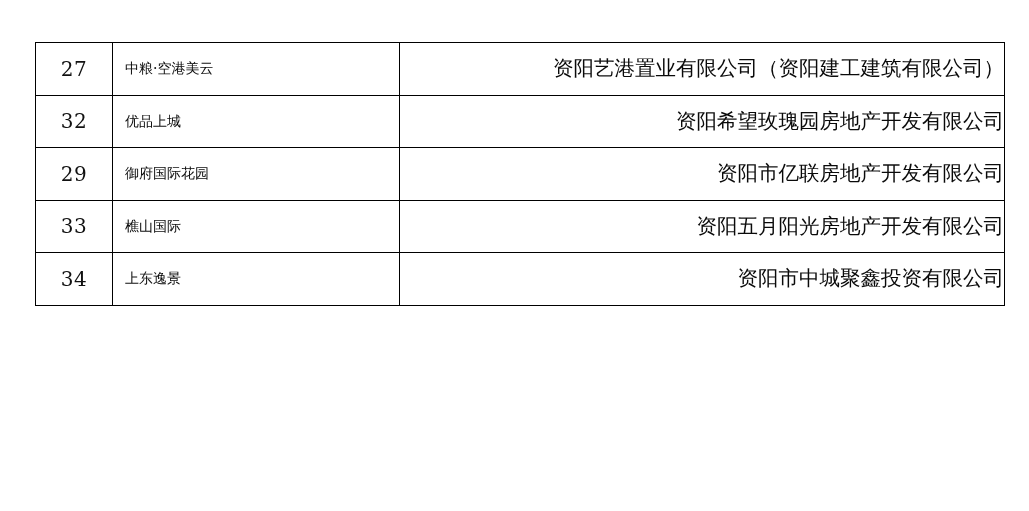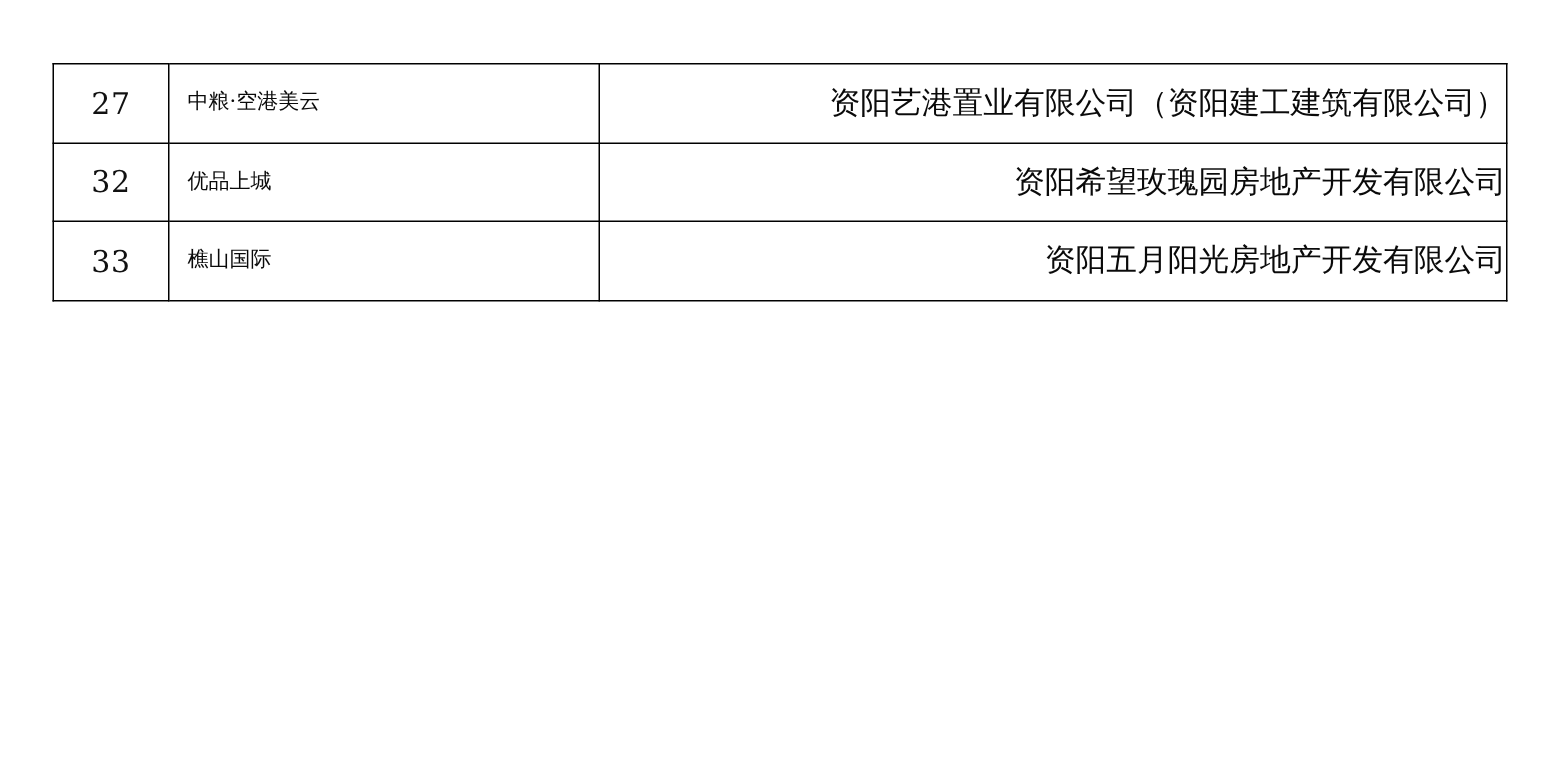--- a/index.html
+++ b/index.html
@@ -83,20 +83,30 @@
           <td class="cell-index">27</td>
           <td class="cell-name">中粮·空港美云</td>
           <td class="cell-dev">资阳艺港置业有限公司（资阳建工建筑有限公司）</td>
         </tr>
         <tr>
           <td class="cell-index">32</td>
           <td class="cell-name">优品上城</td>
           <td class="cell-dev">资阳希望玫瑰园房地产开发有限公司</td>
         </tr>
         <tr>
+          <td class="cell-index">29</td>
+          <td class="cell-name">御府国际花园</td>
+          <td class="cell-dev">资阳市亿联房地产开发有限公司</td>
+        </tr>
+        <tr>
           <td class="cell-index">33</td>
           <td class="cell-name">樵山国际</td>
           <td class="cell-dev">资阳五月阳光房地产开发有限公司</td>
+        </tr>
+        <tr>
+          <td class="cell-index">34</td>
+          <td class="cell-name">上东逸景</td>
+          <td class="cell-dev">资阳市中城聚鑫投资有限公司</td>
         </tr>
       </tbody>
     </table>
   </div>
 </div>
 
 </body></html>

